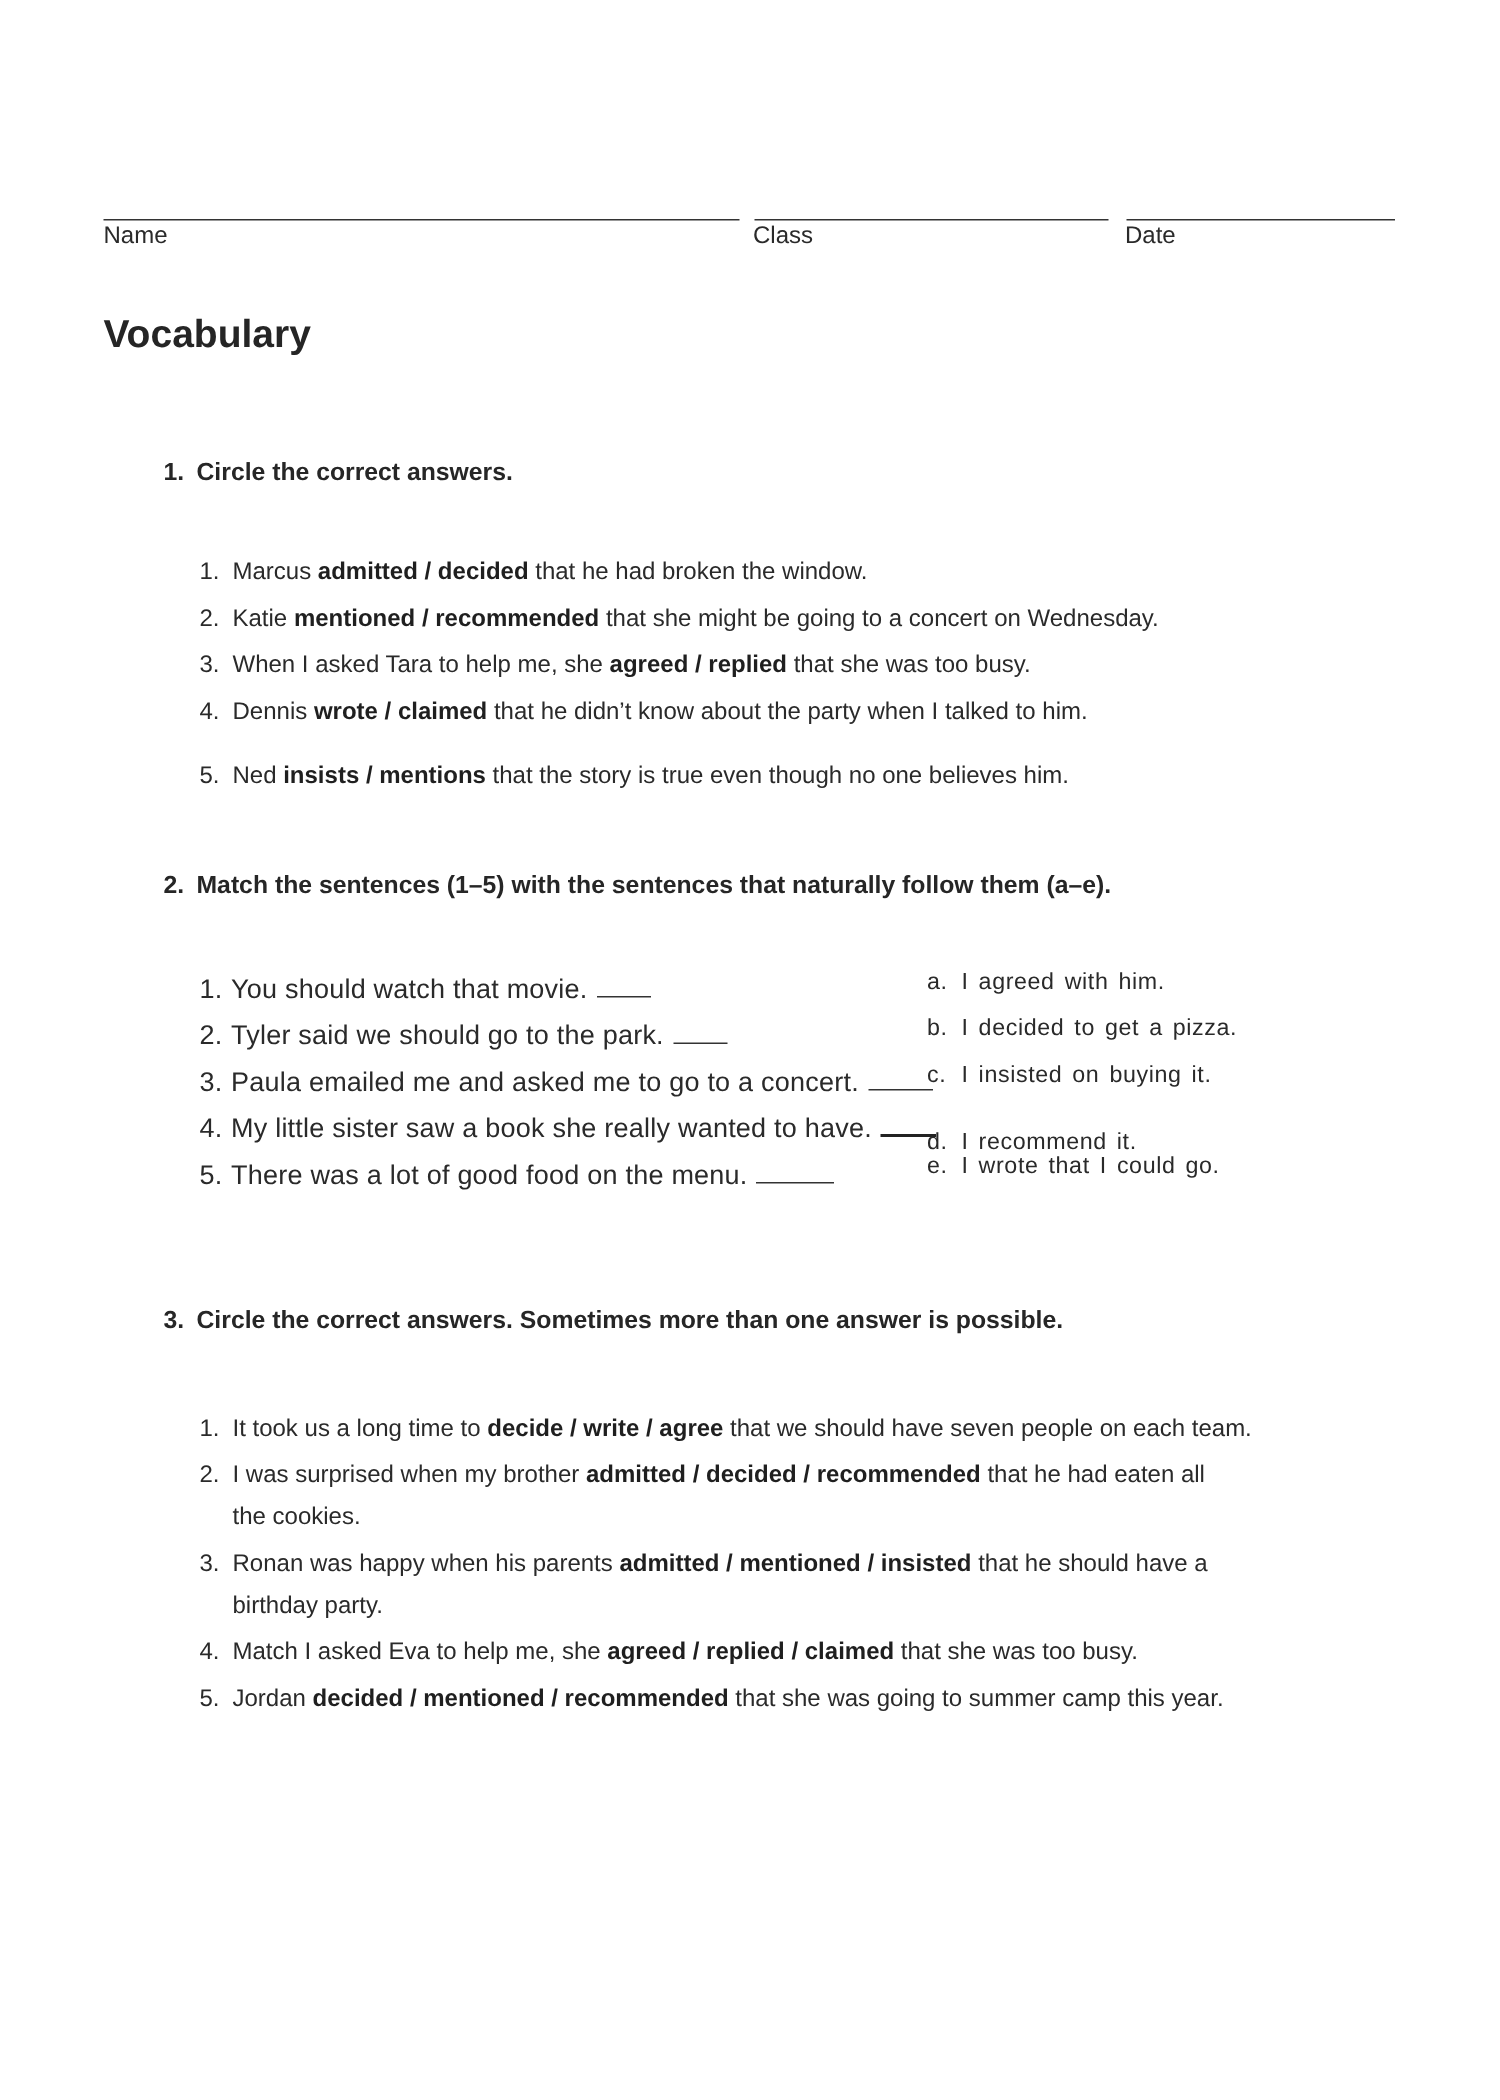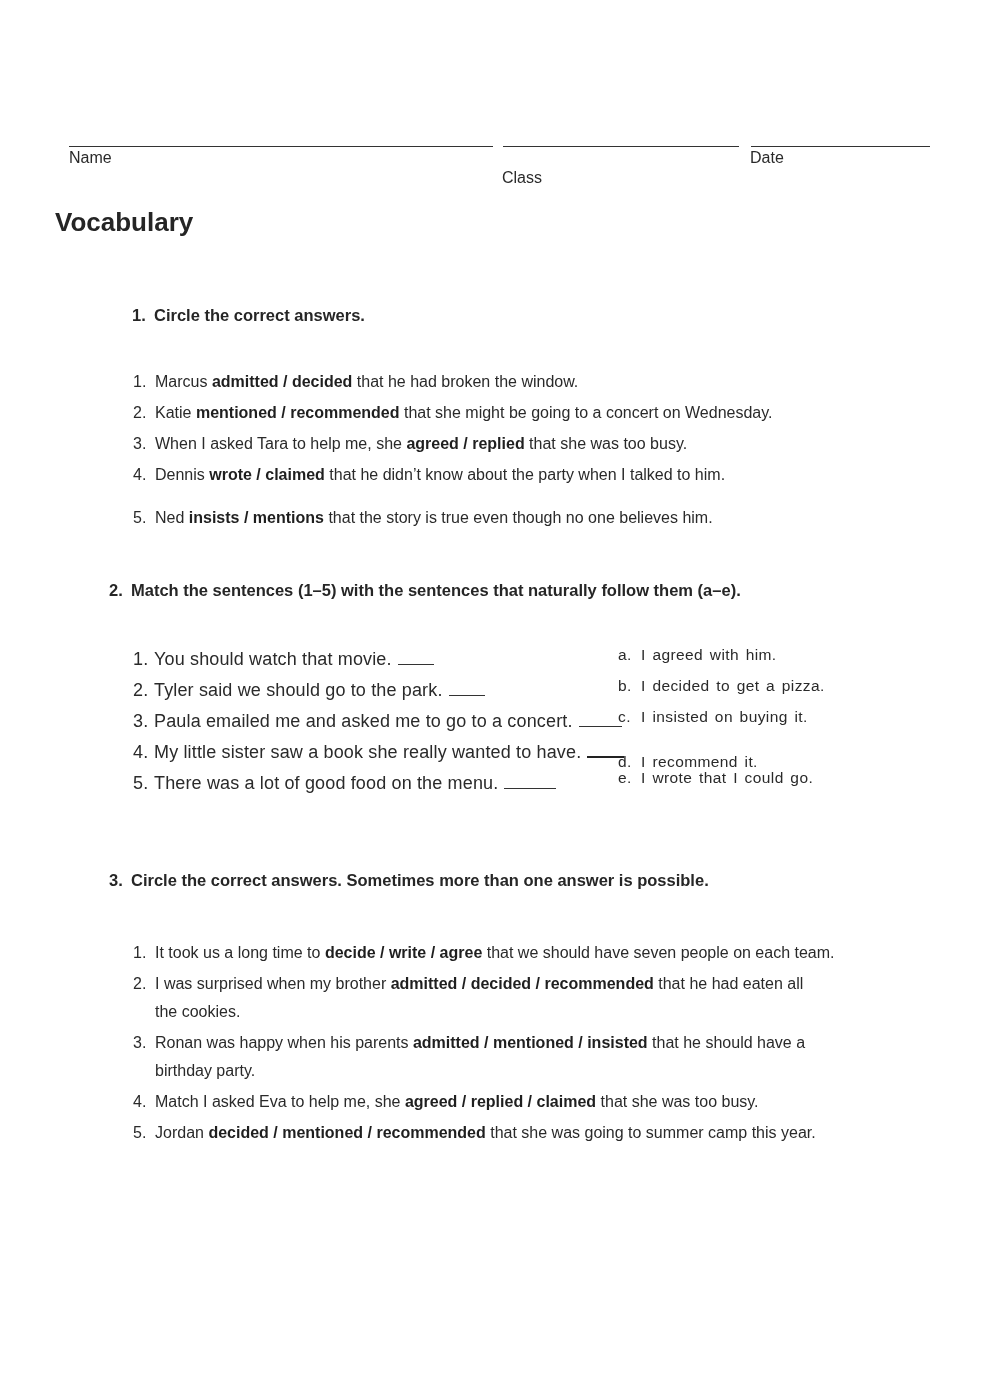--- a/index.html
+++ b/index.html
@@ -1,20 +1,20 @@
 <!DOCTYPE html>
 <html><head>
 <meta charset="utf-8">
 <style>
   html, body { margin: 0; padding: 0; background: #ffffff; }
   body { width: 1000px; height: 1400px; position: relative; overflow: hidden;
          font-family: "Liberation Sans", sans-serif; color: #222222; }
   .hdr-line { position: absolute; top: 146px; height: 0; border-top: 1.2px solid #333333; }
   .hdr-label { position: absolute; top: 149px; font-size: 16px; color: #2a2a2a; }
-  .title { position: absolute; left: 55px; top: 207px; font-size: 26px; font-weight: bold; color: #252525; margin: 0; }
+  .title { position: absolute; left: 69px; top: 207px; font-size: 26px; font-weight: bold; color: #252525; margin: 0; }
   .section-head { position: absolute; left: 109px; font-size: 16.5px; font-weight: bold; color: #262626; margin: 0; white-space: nowrap; }
   .section-head .num { display: inline-block; width: 22px; }
   .item { position: absolute; left: 133px; font-size: 16px; color: #2a2a2a; white-space: nowrap; line-height: 20px; }
   .item .num { display: inline-block; width: 22px; }
   .item b { font-weight: bold; color: #1f1f1f; text-align: right; }
   .cont { position: absolute; left: 155px; font-size: 16px; color: #2a2a2a; line-height: 20px; white-space: nowrap; }
   .match { position: absolute; left: 133px; font-size: 18px; color: #2a2a2a; white-space: nowrap; line-height: 20px; letter-spacing: 0.15px; }
   .match .num { display: inline-block; width: 21px; }
   .blank { display: inline-block; border-bottom: 1.2px solid #333; height: 14px; vertical-align: baseline; margin-left: 6px; }
   .blank.thick { border-bottom: 2px solid #222; }
@@ -23,31 +23,31 @@
 </style>
 </head>
 <body>
 
 <div>
   <div class="hdr-line" style="left:69px; width:424px;"></div>
   <div class="hdr-label" style="left:69px;">Name</div>
 </div>
 <div>
   <div class="hdr-line" style="left:503px; width:236px;"></div>
-  <div class="hdr-label" style="left:502px;margin-top:20px;">Class</div>
+  <div class="hdr-label" style="left:502px;">Class</div>
 </div>
 <div>
   <div class="hdr-line" style="left:751px; width:179px;"></div>
   <div class="hdr-label" style="left:750px;">Date</div>
 </div>
 
 <h1 class="title">Vocabulary</h1>
 
 <div>
-  <div class="section-head" style="top:306px;margin-left:23px;">
+  <div class="section-head" style="top:306px;">
     <span class="num">1.</span><span>Circle the correct answers.</span>
   </div>
 
   <div class="item" style="top:372px;">
     <span class="num">1.</span><span>Marcus </span><b>admitted / decided</b><span> that he had broken the window.</span>
   </div>
   <div class="item" style="top:403px;">
     <span class="num">2.</span><span>Katie </span><b>mentioned / recommended</b><span> that she might be going to a concert on Wednesday.</span>
   </div>
   <div class="item" style="top:434px;">

